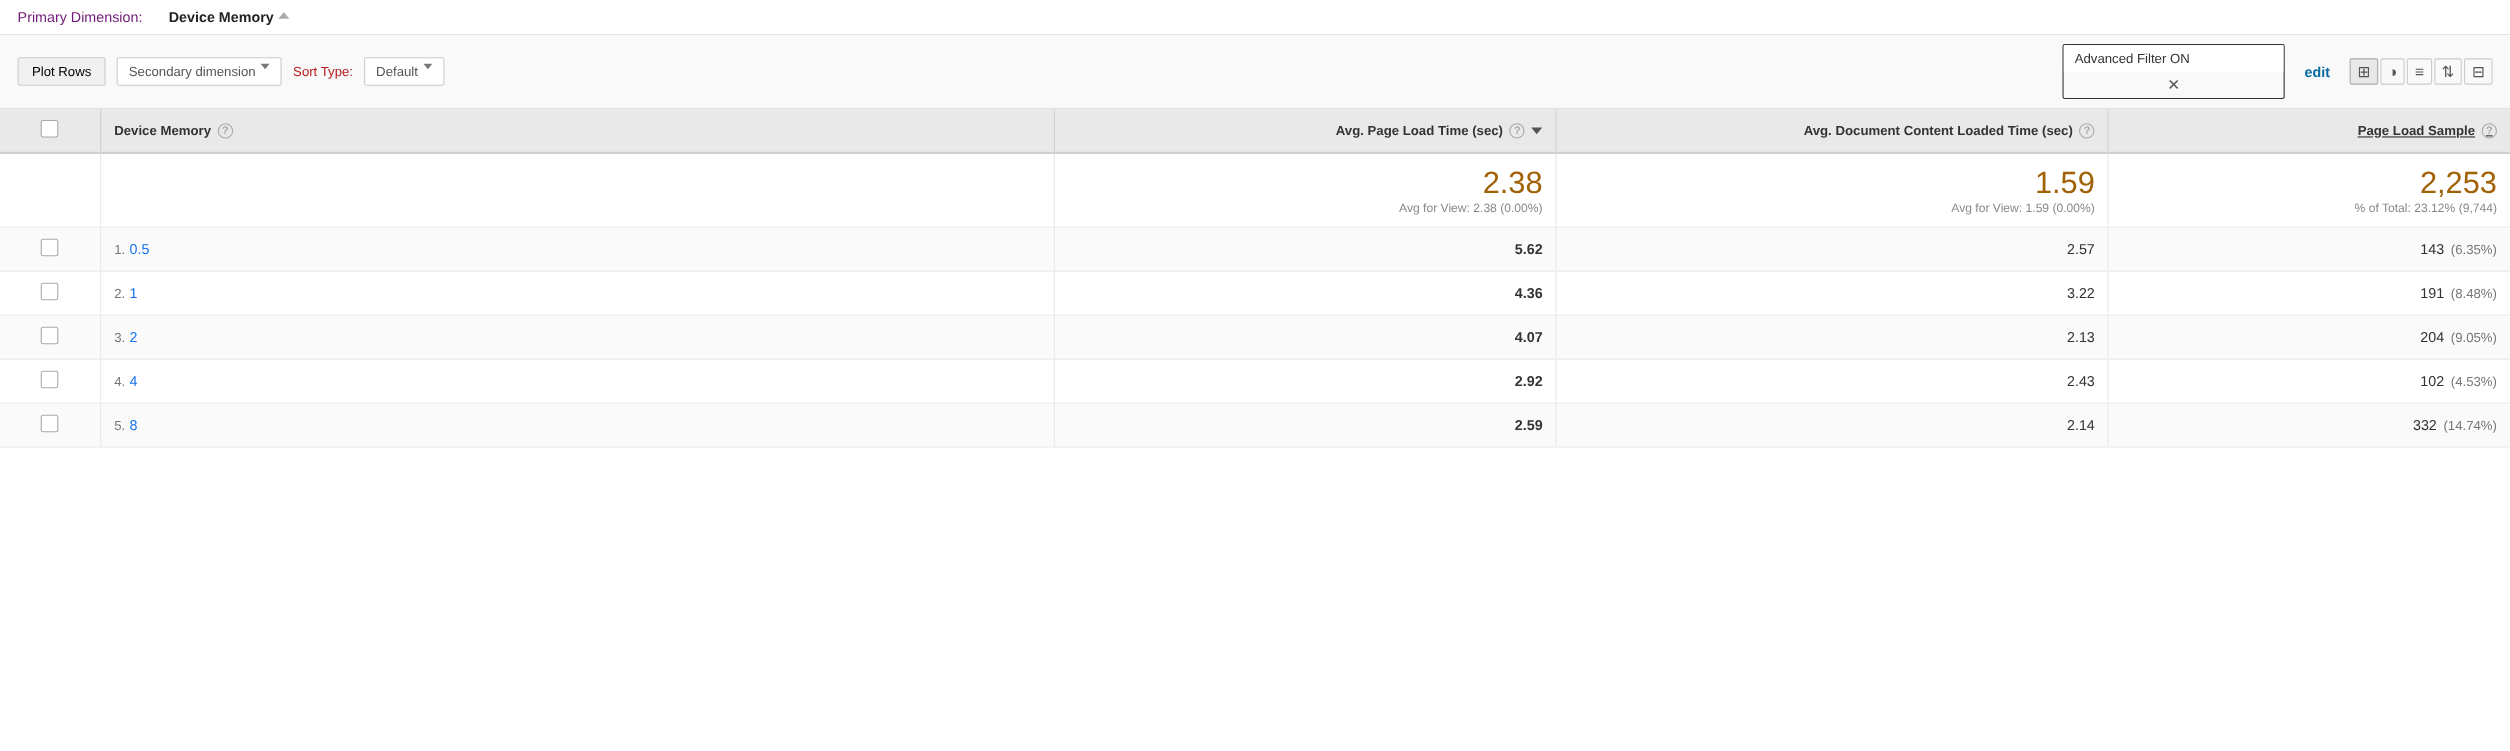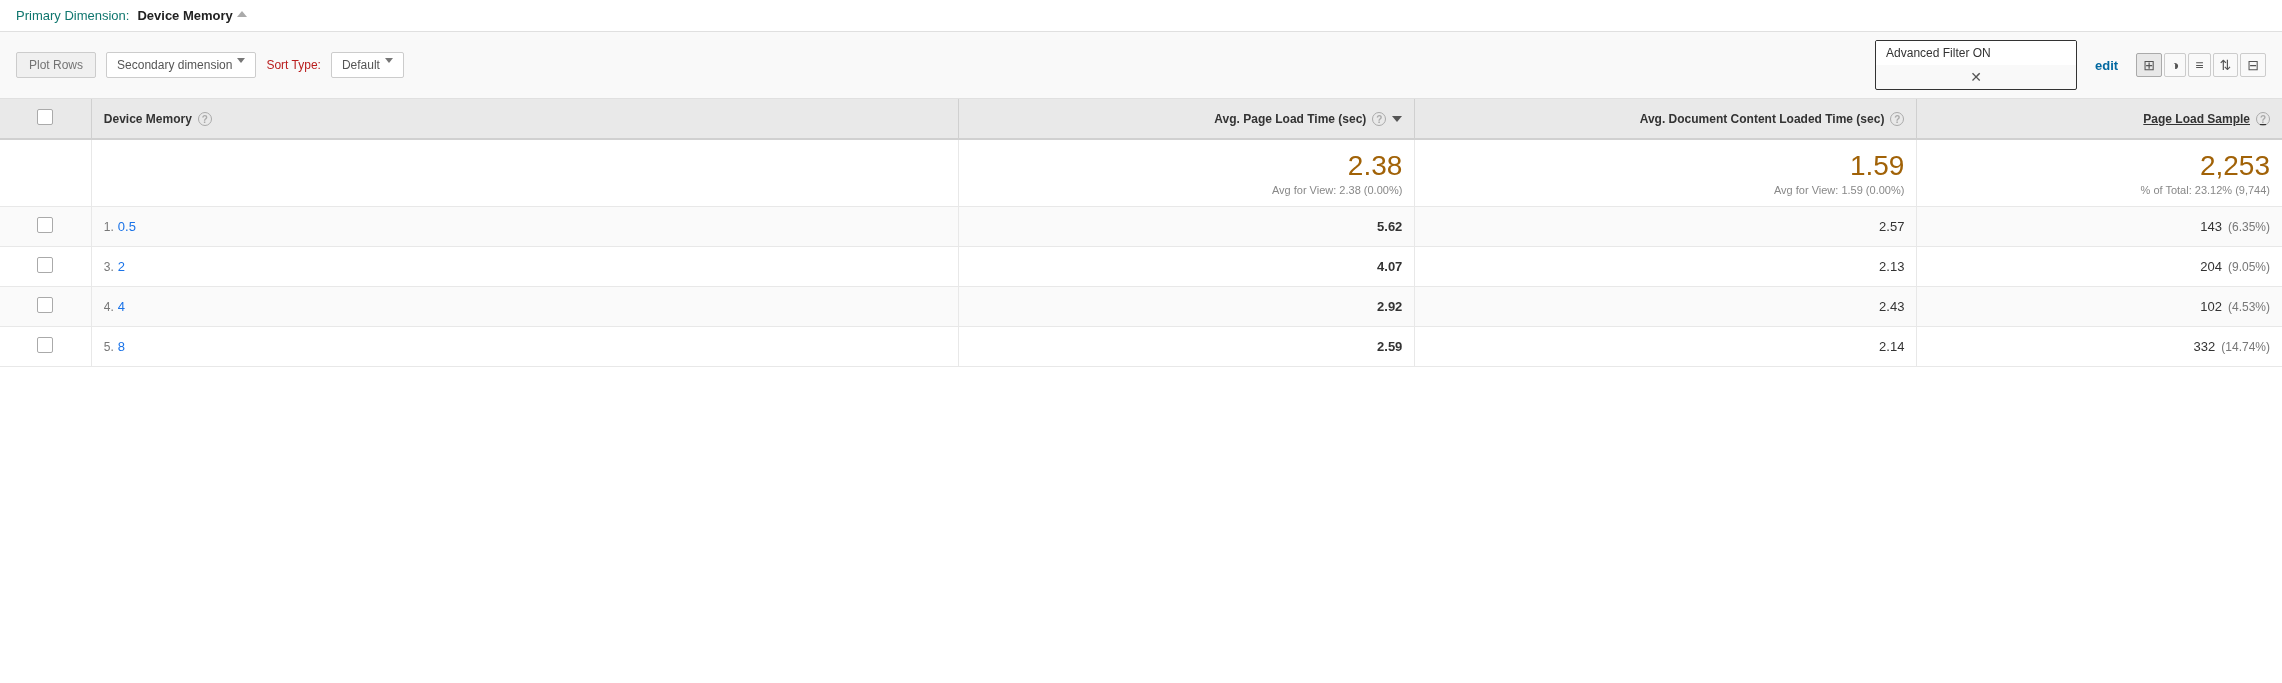--- a/index.html
+++ b/index.html
@@ -11,22 +11,22 @@
     }
     .primary-dimension-bar {
       display: flex;
       align-items: center;
       padding: 8px 16px;
       font-size: 13px;
       color: #555;
       border-bottom: 1px solid #e0e0e0;
     }
     .primary-dimension-bar .label {
-      margin-right: 8px;
-      color: #0f766e;
+      margin-right: 24px;
+      color: #701a75;
     }
     .primary-dimension-bar .value {
       font-weight: bold;
       color: #222;
     }
     .caret-up {
       display: inline-block;
       width: 0;
       height: 0;
       border-left: 5px solid transparent;
@@ -42,21 +42,21 @@
       align-items: center;
       padding: 8px 16px;
       background: #f9f9f9;
       border-bottom: 1px solid #e0e0e0;
       gap: 10px;
     }
     .btn-plot-rows {
       padding: 5px 12px;
       border: 1px solid #ccc;
       background: #f0f0f0;
-      color: #737373;
+      color: #000000;
       border-radius: 2px;
       cursor: pointer;
       font-size: 12px;
     }
     .dropdown-btn {
       display: flex;
       padding: 5px 10px;
       border: 1px solid #ccc;
       background: #fff;
       color: #555;
@@ -332,20 +332,27 @@
 
   <tr>
         <td class="td-check"><span class="checkbox-cell"></span></td>
         <td><span class="row-number">1.</span><a class="dim-link" href="#">0.5</a></td>
         <td class="td-numeric"><strong>5.62</strong></td>
         <td class="td-numeric"><span>2.57</span></td>
         <td class="td-numeric"><span>143</span><span class="pct-value">(6.35%)</span></td>
       </tr>
       <tr>
         <td class="td-check"><span class="checkbox-cell"></span></td>
+        <td><span class="row-number">2.</span><a class="dim-link" href="#">1</a></td>
+        <td class="td-numeric"><strong>4.36</strong></td>
+        <td class="td-numeric"><span>3.22</span></td>
+        <td class="td-numeric"><span>191</span><span class="pct-value">(8.48%)</span></td>
+      </tr>
+      <tr>
+        <td class="td-check"><span class="checkbox-cell"></span></td>
         <td><span class="row-number">3.</span><a class="dim-link" href="#">2</a></td>
         <td class="td-numeric"><strong>4.07</strong></td>
         <td class="td-numeric"><span>2.13</span></td>
         <td class="td-numeric"><span>204</span><span class="pct-value">(9.05%)</span></td>
       </tr>
       <tr>
         <td class="td-check"><span class="checkbox-cell"></span></td>
         <td><span class="row-number">4.</span><a class="dim-link" href="#">4</a></td>
         <td class="td-numeric"><strong>2.92</strong></td>
         <td class="td-numeric"><span>2.43</span></td>

